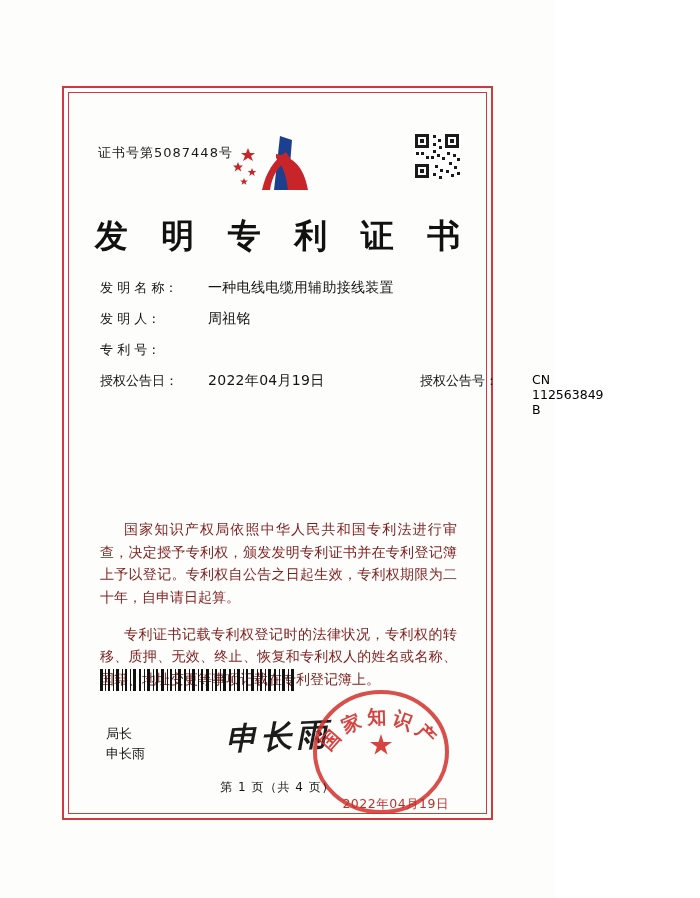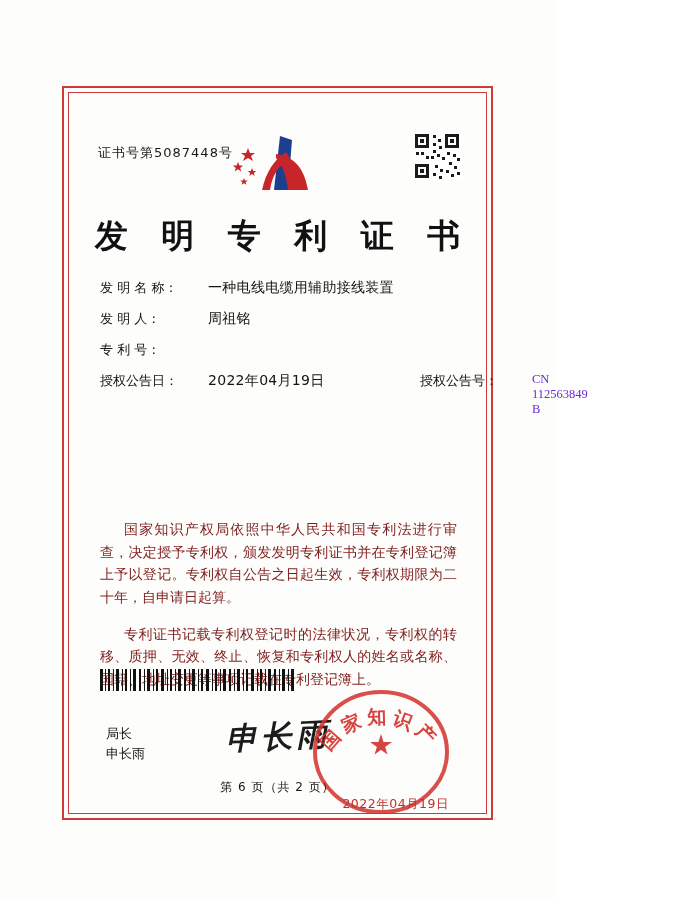--- a/index.html
+++ b/index.html
@@ -121,23 +121,22 @@
     width: 212px;
   }
   .field-label2 {
     width: 112px;
     flex: 0 0 112px;
     color: #141414;
     font-size: 13px;
   }
   .field-value2 {
     flex: 1 1 auto;
-    color: #6d28d9;
+    color: #000000;
     font-size: 12.5px;
-    font-family: Liberation Serif, serif;
   }
 
   .para-block {
     position: absolute;
     left: 22px;
     right: 20px;
     top: 400px;
     font-size: 14px;
     line-height: 1.62;
     text-align: justify;
@@ -380,16 +379,16 @@
         <ellipse cx="70" cy="70" rx="66" ry="60" fill="none" stroke="#d2302c" stroke-width="4" opacity="0.85"></ellipse>
         <path id="sealArc" d="M 16 78 A 56 50 0 0 1 124 78" fill="none"></path>
         <text font-size="19" fill="#d2302c" font-family="DejaVu Serif, serif" font-weight="bold" letter-spacing="5" opacity="0.9">
           <textPath href="#sealArc" startOffset="6%">国家知识产权局</textPath>
         </text>
         <polygon points="70,52 76.5,72.5 59,60 81,60 63.5,72.5" fill="#d2302c" opacity="0.9"></polygon>
       </svg>
     </div>
     <div class="seal-date">2022年04月19日</div>
 
-    <div class="footer">第 6 页（共 2 页）</div>
+    <div class="footer">第 1 页（共 4 页）</div>
 
   </div>
 </div>
 
 </body></html>

